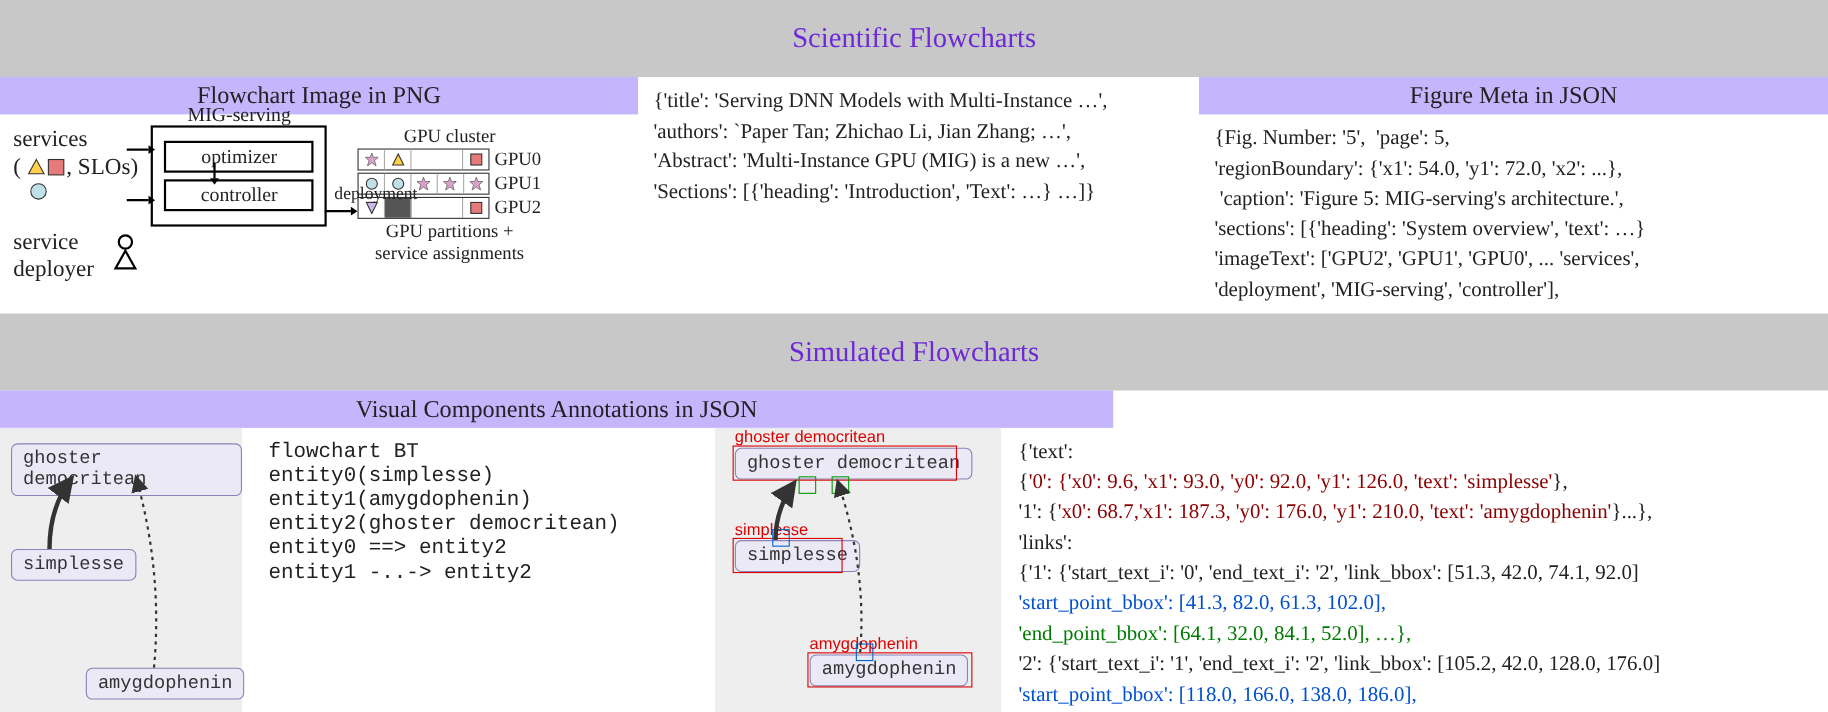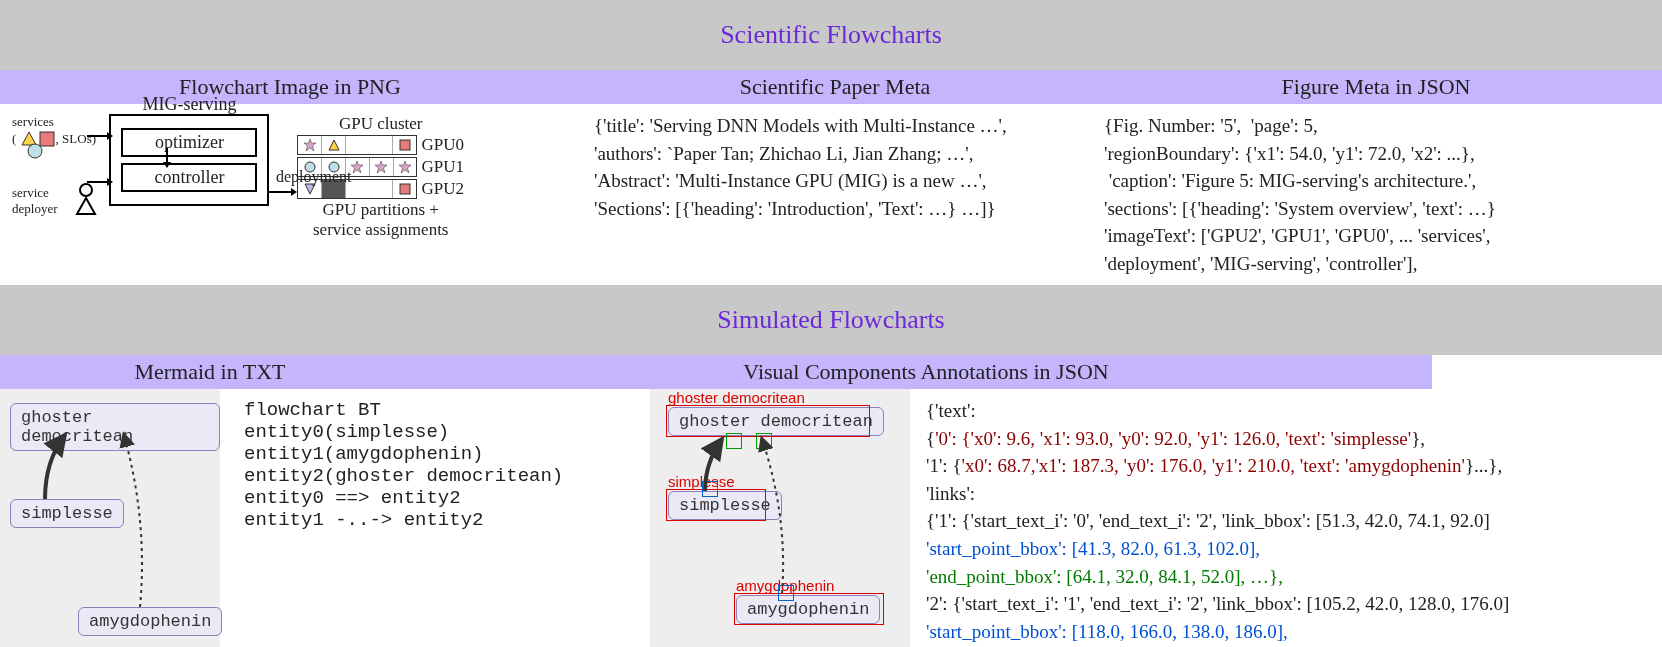--- a/index.html
+++ b/index.html
@@ -5,21 +5,21 @@
   * { box-sizing: border-box; margin: 0; padding: 0; }
   body { font-family: 'Times New Roman', serif; font-size: 18px; color: #222; width: 1662px; background: #fff; }
   .banner { background: #c8c8c8; text-align: center; font-size: 26px; color: #6d28d9; padding: 20px 0; }
   .col-header { background: #c4b5fd; text-align: center; font-size: 22px; padding: 4px 0; }
   .section-sci { display: flex; }
   .sci-col1 { width: 580px; }
   .sci-col2 { width: 510px; }
   .sci-col3 { width: 572px; }
   .sci-body { padding: 8px 14px; font-size: 19px; line-height: 1.45; }
   .flowchart-png { padding: 10px 12px; display: flex; gap: 10px; align-items: flex-start; }
-  .fc-left { display: flex; flex-direction: column; gap: 18px; font-size: 13px; }
+  .fc-left { display: flex; flex-direction: column; gap: 18px; font-size: 21px; }
   .svc-ic { display: inline-flex; align-items: center; gap: 2px; }
   .person { display:inline-block; }
   .mig-box { border: 2px solid #000; padding: 6px 10px; position: relative; }
   .mig-title { position: absolute; top: -22px; left: 50%; transform: translateX(-50%); font-size: 18px; white-space: nowrap; }
   .inner-box { border: 2px solid #000; padding: 2px 10px; text-align: center; font-size: 18px; margin: 6px 0; }
   .gpu-col { display:flex; flex-direction:column; align-items:center; font-size:17px; }
   .gpu-row { display:flex; align-items:center; gap:4px; margin:1px 0; }
   .gpu-bar { width:120px; height:20px; border:1.5px solid #333; display:flex; }
   .gpu-cell { border-right:1px solid #aaa; display:flex; align-items:center; justify-content:center; }
   .gpu-cell:last-child { border-right:none; }
@@ -183,44 +183,40 @@
           </div>
           <span>GPU2</span>
         </div>
         <div style="white-space:pre;text-align:center;">GPU partitions +
 service assignments</div>
       </div>
     </div>
   </div>
 
   <div class="sci-col2">
-    <div class="col-header">Scientific Paper Meta</div>
     <div class="sci-body" style="white-space:pre-wrap;">{'title': 'Serving DNN Models with Multi-Instance …',
 'authors': `Paper Tan; Zhichao Li, Jian Zhang; …',
 'Abstract': 'Multi-Instance GPU (MIG) is a new …',
 'Sections': [{'heading': 'Introduction', 'Text': …} …]}</div>
   </div>
 
   <div class="sci-col3">
     <div class="col-header">Figure Meta in JSON</div>
     <div class="sci-body" style="white-space:pre-wrap;">{Fig. Number: '5',  'page': 5,
 'regionBoundary': {'x1': 54.0, 'y1': 72.0, 'x2': ...},
  'caption': 'Figure 5: MIG-serving's architecture.',
 'sections': [{'heading': 'System overview', 'text': …}
 'imageText': ['GPU2', 'GPU1', 'GPU0', ... 'services',
 'deployment', 'MIG-serving', 'controller'],</div>
   </div>
 </div>
 
 <div class="banner">Simulated Flowcharts</div>
 
 <div class="sim-hdr-row">
-  <div class="sim-col2" style="display:flex;align-items:center;">
-      <div class="col-header" style="width:100%;">Mermaid in TXT</div>
-    </div>
   <div class="sim-col3" style="display:flex;align-items:center;">
       <div class="col-header" style="width:100%;">Visual Components Annotations in JSON</div>
     </div>
 </div>
 
 <div class="sim-row">
 
   <div class="sim-col1">
     <div class="fc-canvas">
       <div class="node" style="left:10px;top:14px;">ghoster democritean</div>

